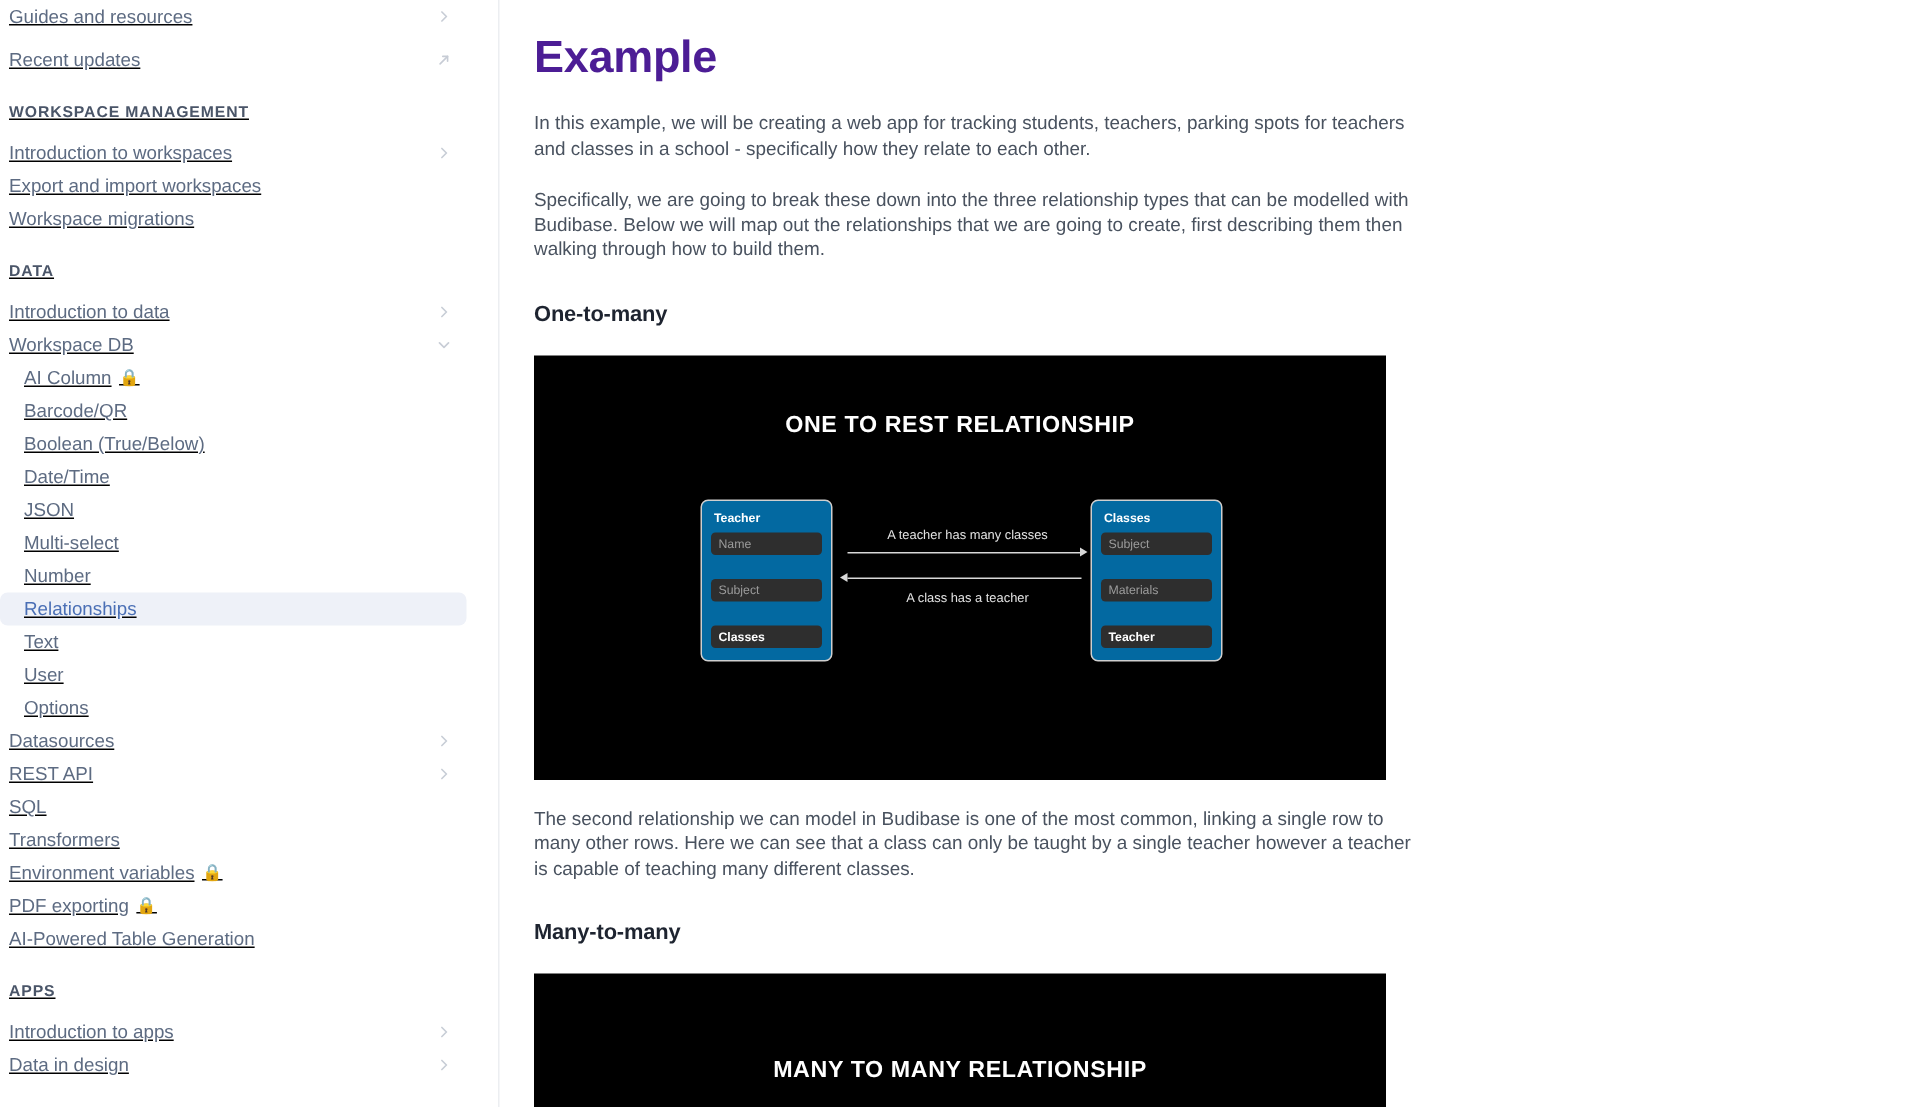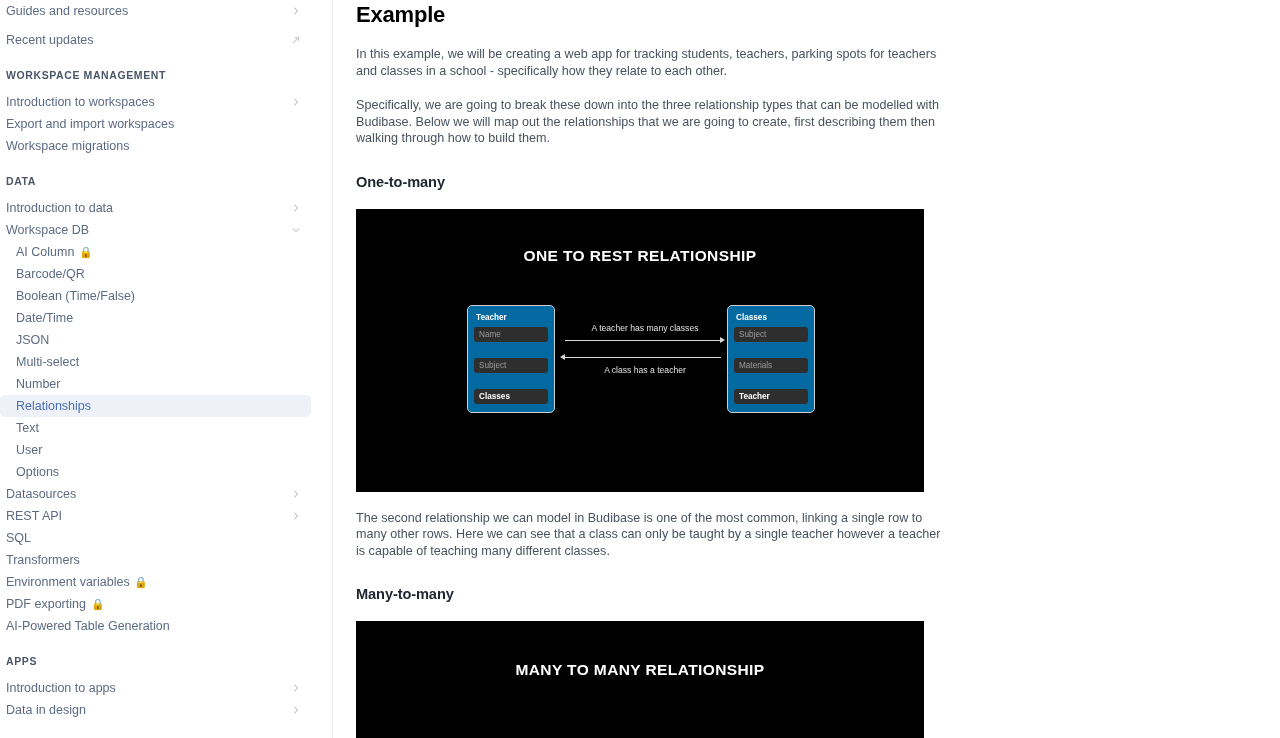--- a/index.html
+++ b/index.html
@@ -2,21 +2,21 @@
 <html><head>
 <meta charset="utf-8">
 <style>
   * { box-sizing: border-box; margin: 0; padding: 0; }
   html, body {
     width: 1280px; height: 738px;
     background: #ffffff;
     font-family: "Liberation Sans", sans-serif;
     overflow: hidden;
   }
-  .page { position: relative; width: 1280px; height: 663px; display: flex; }
+  .page { position: relative; width: 1280px; height: 663px; display: flex; text-decoration: underline; }
 
   
   .sidebar {
     width: 333px; min-width: 333px; height: 738px;
     background: #ffffff;
     border-right: 1px solid #eceef1;
     padding: 0 12px 0 0;
     overflow: hidden;
     position: relative;
   }
@@ -52,22 +52,22 @@
 
   
   .main {
     flex: 1; position: relative; height: 738px;
     overflow: hidden;
   }
   .content {
     position: absolute; left: 23px; top: 0; width: 590px;
   }
   h1.page-title {
-    font-size: 22px; font-weight: bold; color: #000000;
-    margin-top: 2px; letter-spacing: -0.2px;
+    font-size: 30px; font-weight: bold; color: #4c1d95;
+    margin-top: 22px; letter-spacing: -0.2px;
   }
   p.para {
     font-size: 12.6px; line-height: 16.5px; color: #49525f;
     margin-top: 18px;
   }
   h2.sub {
     font-size: 14.6px; font-weight: bold; color: #1e2430;
     margin-top: 27px; letter-spacing: -0.1px;
   }
 
@@ -204,21 +204,21 @@
             <span class="lockglyph">🔒</span>
           </span>
         </div>
         <div class="sb-item indent">
           <span class="lbl">
             <span>Barcode/QR</span>
           </span>
         </div>
         <div class="sb-item indent">
           <span class="lbl">
-            <span>Boolean (Time/False)</span>
+            <span>Boolean (True/Below)</span>
           </span>
         </div>
         <div class="sb-item indent">
           <span class="lbl">
             <span>Date/Time</span>
           </span>
         </div>
         <div class="sb-item indent">
           <span class="lbl">
             <span>JSON</span>
@@ -361,20 +361,20 @@
         <div class="arrow-line" style="left:209px; top:148px; width:156px;"></div>
         <div class="arrow-head left" style="left:204px; top:145px;"></div>
         <div class="arrow-lbl" style="left:204px; top:156px; width:170px;">A class has a teacher</div>
       </div>
 
       <p class="para">The second relationship we can model in Budibase is one of the most common, linking a single row to many other rows. Here we can see that a class can only be taught by a single teacher however a teacher is capable of teaching many different classes.</p>
 
       <h2 class="sub">Many-to-many</h2>
 
       <div class="diagram clipped">
-        <div class="dg-title" style="top:40px;">MANY TO MANY RELATIONSHIP</div>
+        <div class="dg-title" style="top:56px;">MANY TO MANY RELATIONSHIP</div>
 
       </div>
 
     </div>
 
   </main>
 </div>
 
 </body></html>

